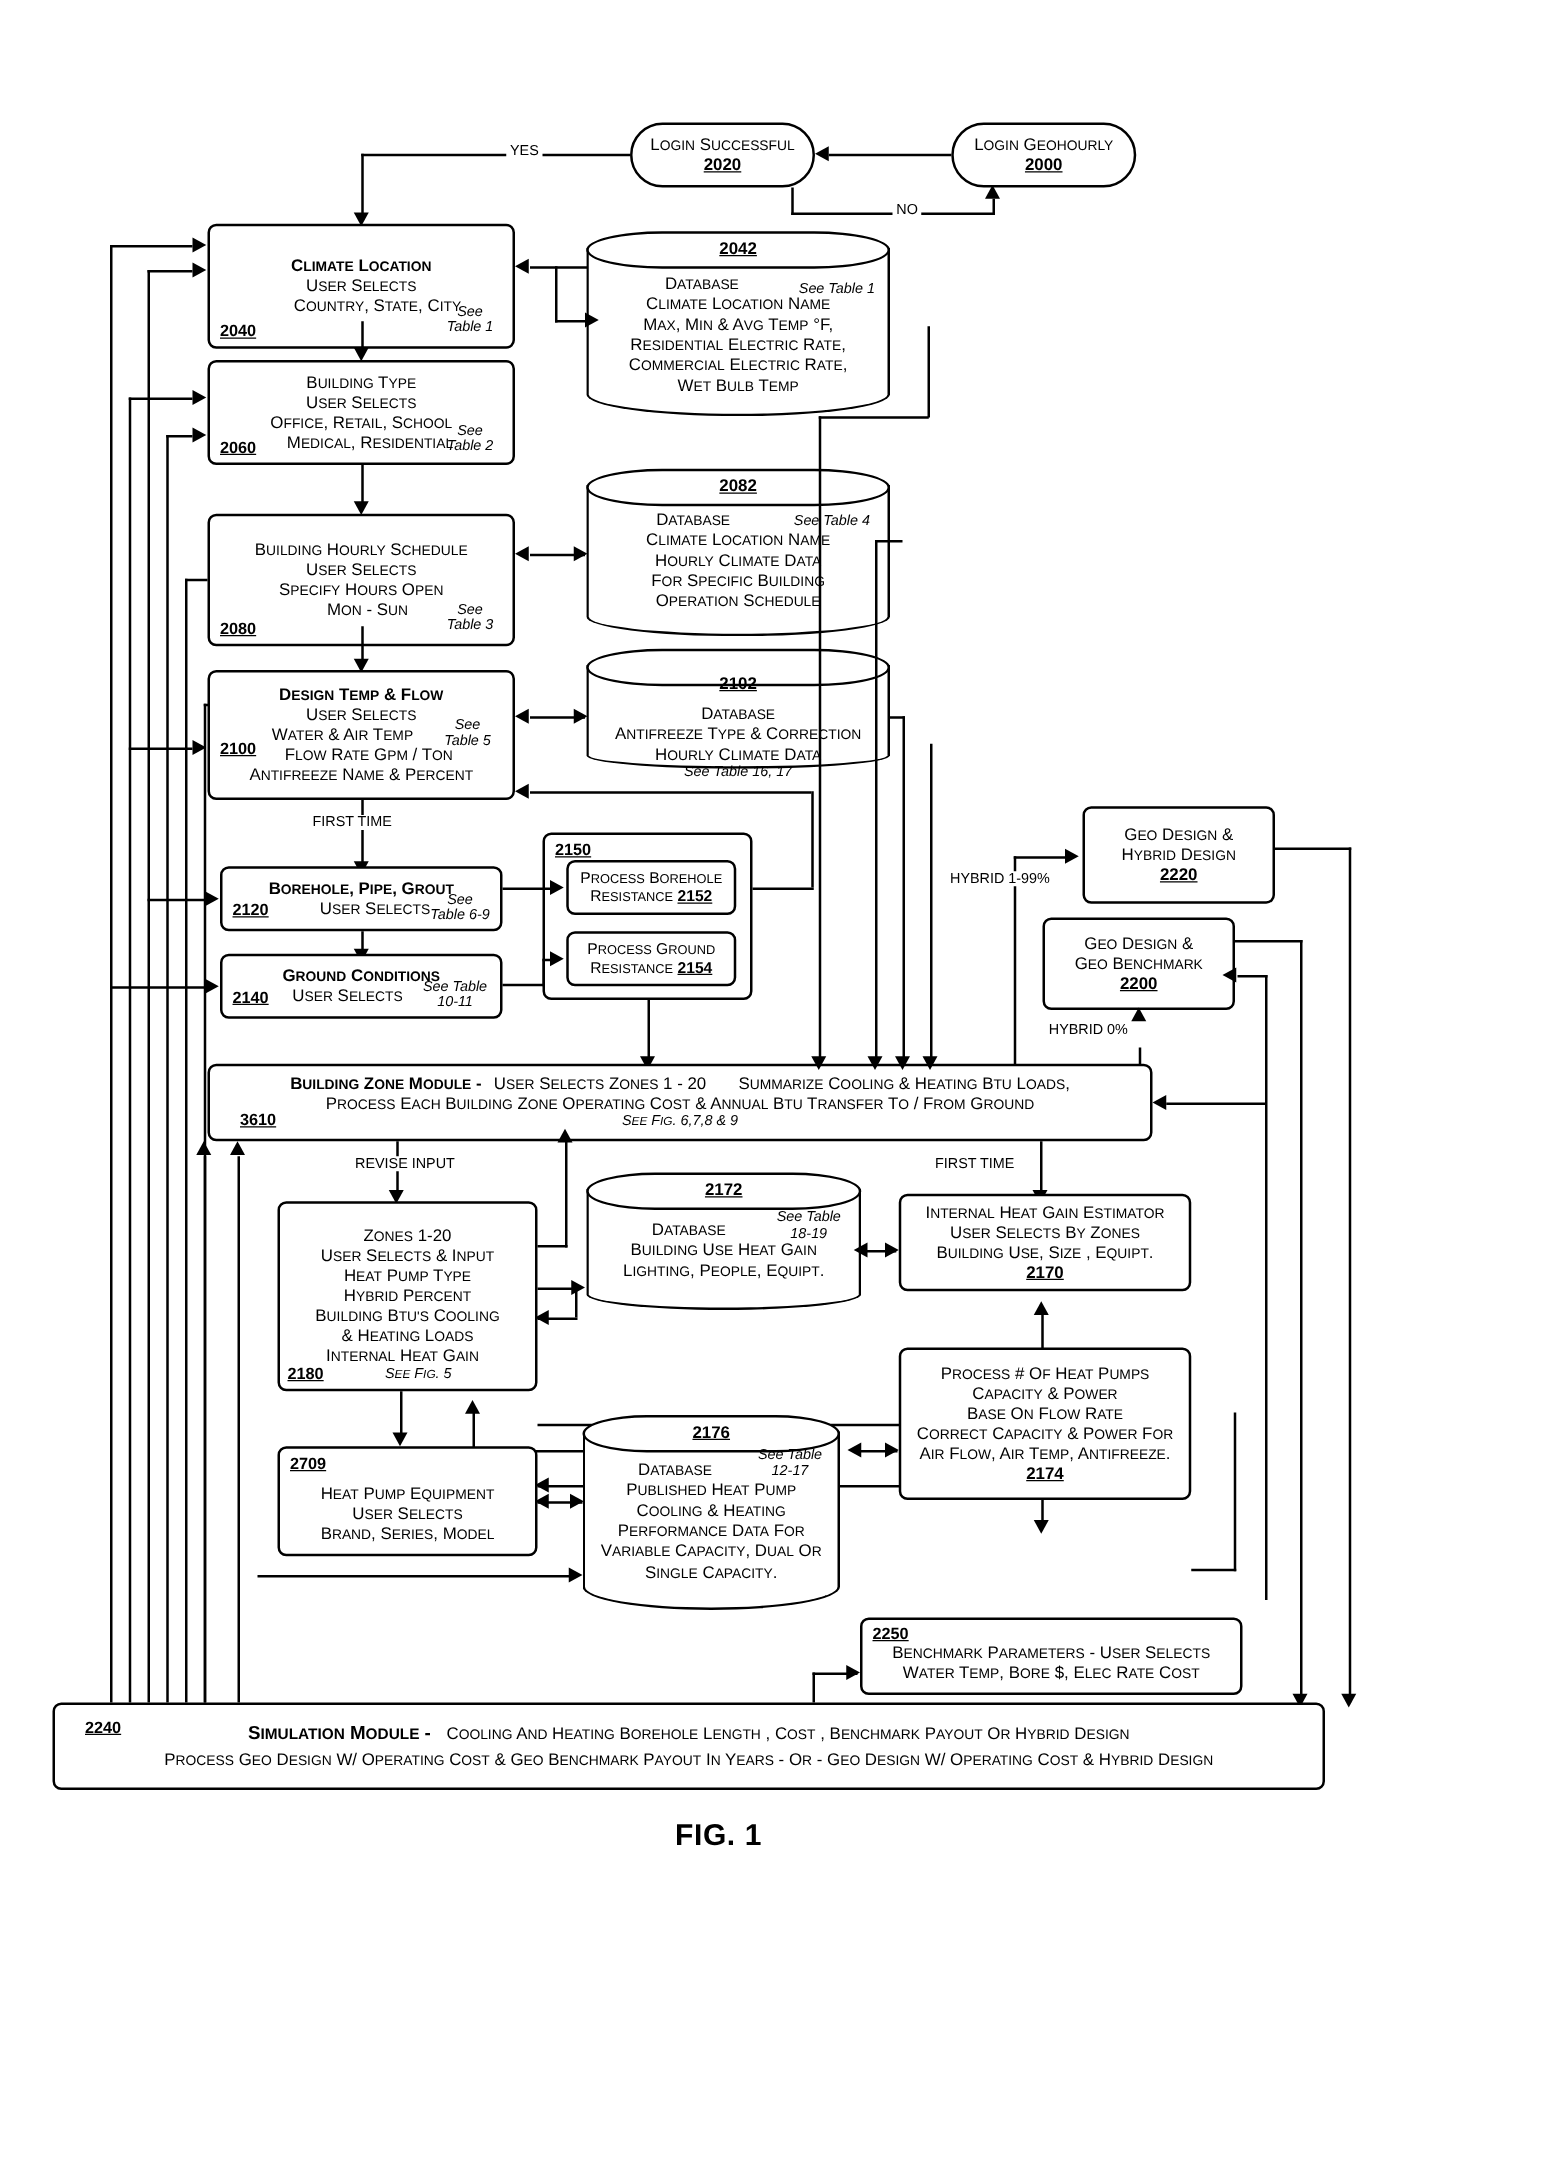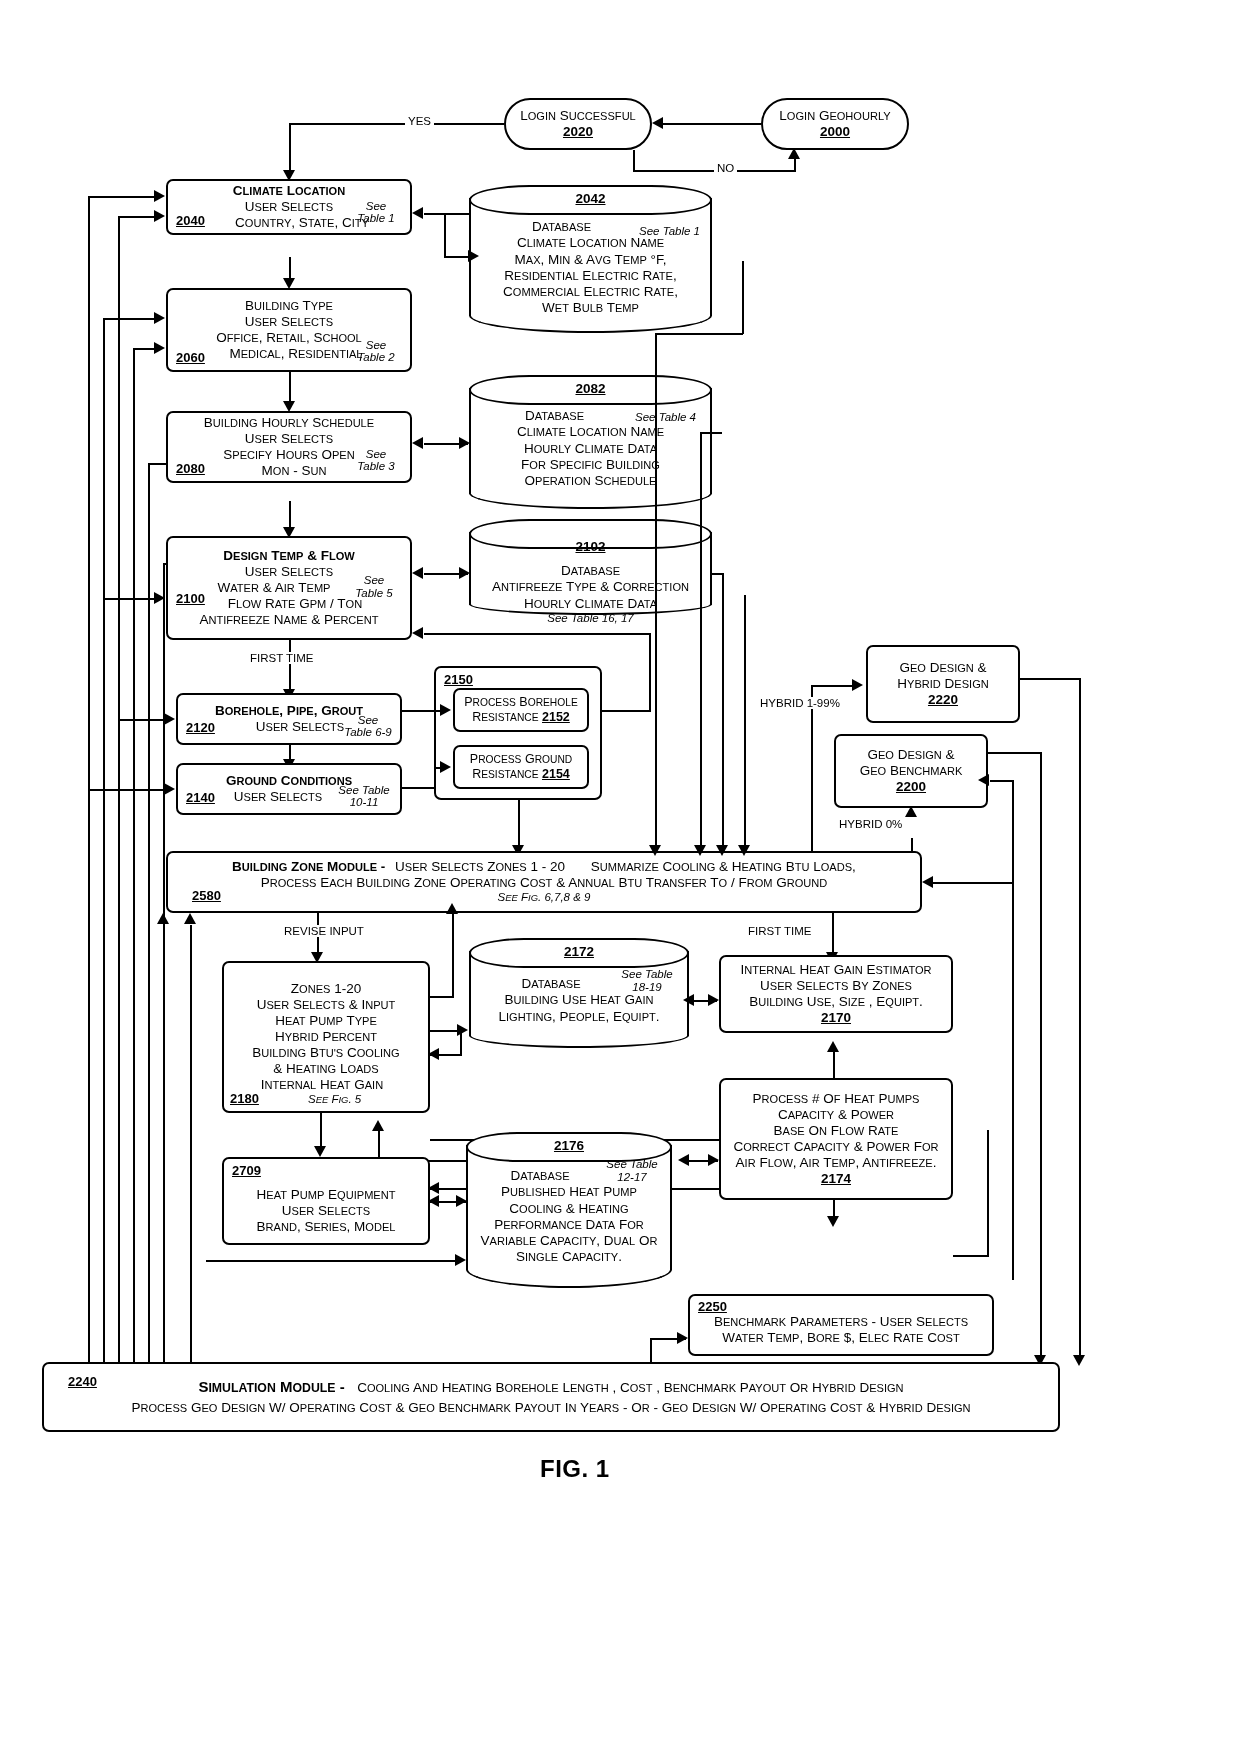--- a/index.html
+++ b/index.html
@@ -75,21 +75,21 @@
   <div class="ln-h" style="left:633px;top:170px;width:163px;"></div>
   <div class="ln-v" style="left:794px;top:159px;height:12px;"></div>
   <div class="ar ar-u" style="left:788px;top:148px;"></div>
   <div class="elab" style="left:714px;top:162px;">NO</div>
 
   <div class="ln-h" style="left:289px;top:123px;width:215px;"></div>
   <div class="ln-v" style="left:289px;top:123px;height:49px;"></div>
   <div class="ar ar-d" style="left:283px;top:170px;"></div>
   <div class="elab" style="left:405px;top:115px;">YES</div>
 
-  <div class="node rect" style="left:166px;top:179px;width:246px;height:56px;">
+  <div class="node rect" style="left:166px;top:179px;width:246px;height:100px;">
     <span class="ln t13 b sc">C<span style="font-size:0.82em">LIMATE</span> L<span style="font-size:0.82em">OCATION</span></span>
     <span class="ln t13 sc">U<span style="font-size:0.82em">SER</span> S<span style="font-size:0.82em">ELECTS</span></span>
     <span class="ln t13 sc" style="padding-left:26px;">C<span style="font-size:0.82em">OUNTRY</span>, S<span style="font-size:0.82em">TATE</span>, C<span style="font-size:0.82em">ITY</span></span>
     <span class="refnum refbl">2040</span>
     <span class="seeit" style="right:6px;bottom:8px;width:56px;white-space:pre-line;">See
 Table 1</span>
   </div>
 
   <div class="cyl" style="left:469px;top:185px;width:243px;height:148px;">
     <div class="body"></div>
@@ -135,21 +135,21 @@
       <span class="ln t13 u" style="margin-top:2px;">2082</span>
       <span class="ln t13 sc" style="margin-top:11px;padding-right:72px;">D<span style="font-size:0.82em">ATABASE</span></span>
       <span class="ln t13 sc">C<span style="font-size:0.82em">LIMATE</span> L<span style="font-size:0.82em">OCATION</span> N<span style="font-size:0.82em">AME</span></span>
       <span class="ln t13 sc">H<span style="font-size:0.82em">OURLY</span> C<span style="font-size:0.82em">LIMATE</span> D<span style="font-size:0.82em">ATA</span></span>
       <span class="ln t13 sc">F<span style="font-size:0.82em">OR</span> S<span style="font-size:0.82em">PECIFIC</span>  B<span style="font-size:0.82em">UILDING</span></span>
       <span class="ln t13 sc">O<span style="font-size:0.82em">PERATION</span> S<span style="font-size:0.82em">CHEDULE</span></span>
     </div>
     <span class="seeit" style="right:16px;top:36px;z-index:4;">See Table 4</span>
   </div>
 
-  <div class="node rect" style="left:166px;top:411px;width:246px;height:72px;">
+  <div class="node rect" style="left:166px;top:411px;width:246px;height:106px;">
     <span class="ln t13 sc">B<span style="font-size:0.82em">UILDING</span> H<span style="font-size:0.82em">OURLY</span> S<span style="font-size:0.82em">CHEDULE</span></span>
     <span class="ln t13 sc">U<span style="font-size:0.82em">SER</span> S<span style="font-size:0.82em">ELECTS</span></span>
     <span class="ln t13 sc">S<span style="font-size:0.82em">PECIFY</span> H<span style="font-size:0.82em">OURS</span> O<span style="font-size:0.82em">PEN</span></span>
     <span class="ln t13 sc" style="padding-left:10px;">M<span style="font-size:0.82em">ON</span> - S<span style="font-size:0.82em">UN</span></span>
     <span class="refnum refbl">2080</span>
     <span class="seeit" style="right:6px;bottom:8px;width:56px;white-space:pre-line;">See
 Table 3</span>
   </div>
 
   <div class="ln-h" style="left:424px;top:443px;width:44px;"></div>
@@ -279,21 +279,21 @@
   <div class="ar ar-l" style="left:978px;top:774px;"></div>
 
   <div class="node rect thick" style="left:166px;top:851px;width:756px;height:62px;justify-content:center;">
     <span class="ln t13">
       <span class="b sc">B<span style="font-size:0.82em">UILDING</span>  Z<span style="font-size:0.82em">ONE</span> M<span style="font-size:0.82em">ODULE</span>  -</span>
       <span class="sc" style="margin-left:6px;">U<span style="font-size:0.82em">SER</span> S<span style="font-size:0.82em">ELECTS</span> Z<span style="font-size:0.82em">ONES</span> 1 - 20</span>
       <span class="sc" style="margin-left:22px;">S<span style="font-size:0.82em">UMMARIZE</span> C<span style="font-size:0.82em">OOLING</span> &amp; H<span style="font-size:0.82em">EATING</span> B<span style="font-size:0.82em">TU</span> L<span style="font-size:0.82em">OADS</span>,</span>
     </span>
     <span class="ln t13 sc">P<span style="font-size:0.82em">ROCESS</span> E<span style="font-size:0.82em">ACH</span> B<span style="font-size:0.82em">UILDING</span> Z<span style="font-size:0.82em">ONE</span> O<span style="font-size:0.82em">PERATING</span> C<span style="font-size:0.82em">OST</span> &amp; A<span style="font-size:0.82em">NNUAL</span> B<span style="font-size:0.82em">TU</span> T<span style="font-size:0.82em">RANSFER</span>  T<span style="font-size:0.82em">O</span> / F<span style="font-size:0.82em">ROM</span> G<span style="font-size:0.82em">ROUND</span></span>
     <span class="ln t11 ital sc">S<span style="font-size:0.82em">EE</span> F<span style="font-size:0.82em">IG</span>. 6,7,8 &amp; 9</span>
-    <span class="refnum" style="left:24px;bottom:8px;">2580</span>
+    <span class="refnum" style="left:24px;bottom:8px;">3610</span>
   </div>
 
   <div class="ar ar-l" style="left:922px;top:876px;"></div>
   <div class="ln-h" style="left:933px;top:882px;width:79px;"></div>
 
   <div class="ln-v" style="left:317px;top:913px;height:42px;"></div>
   <div class="ar ar-d" style="left:311px;top:952px;"></div>
   <div class="elab" style="left:281px;top:925px;">REVISE INPUT</div>
 
   <div class="ln-v" style="left:832px;top:913px;height:42px;"></div>

